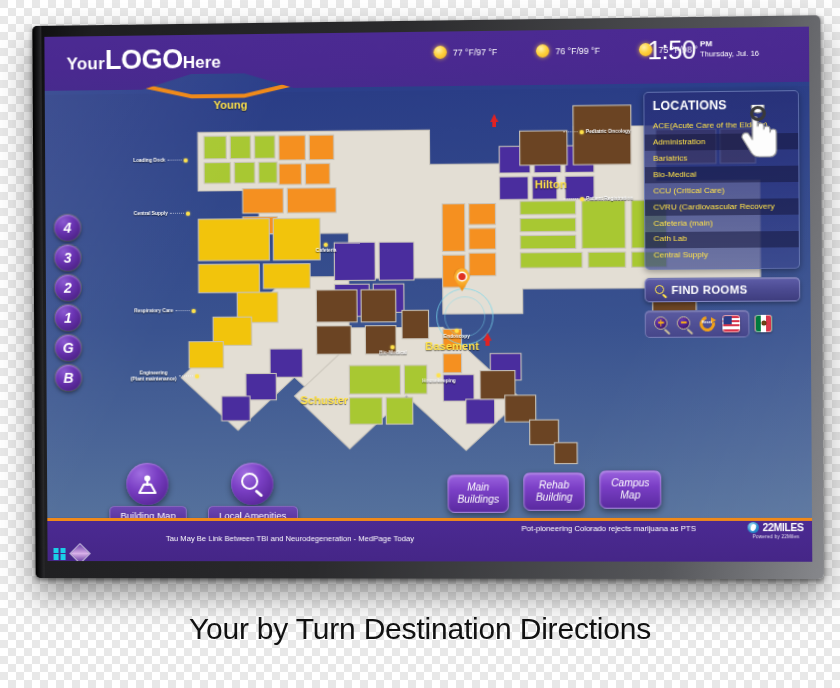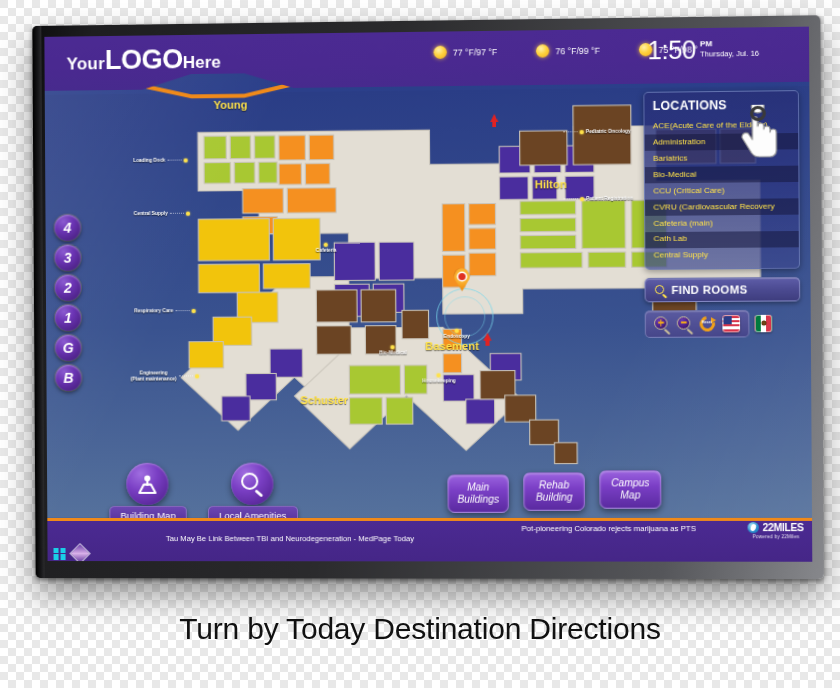--- a/index.html
+++ b/index.html
@@ -546,13 +546,13 @@
             <i></i>
             <i></i>
           </span>
         <span id="diamond"></span>
       </div>
     </div>
 
   </div>
 </div>
 
-<div id="caption">Turn by Today Destination Directions</div>
+<div id="caption">Your by Turn Destination Directions</div>
 
 </body></html>

